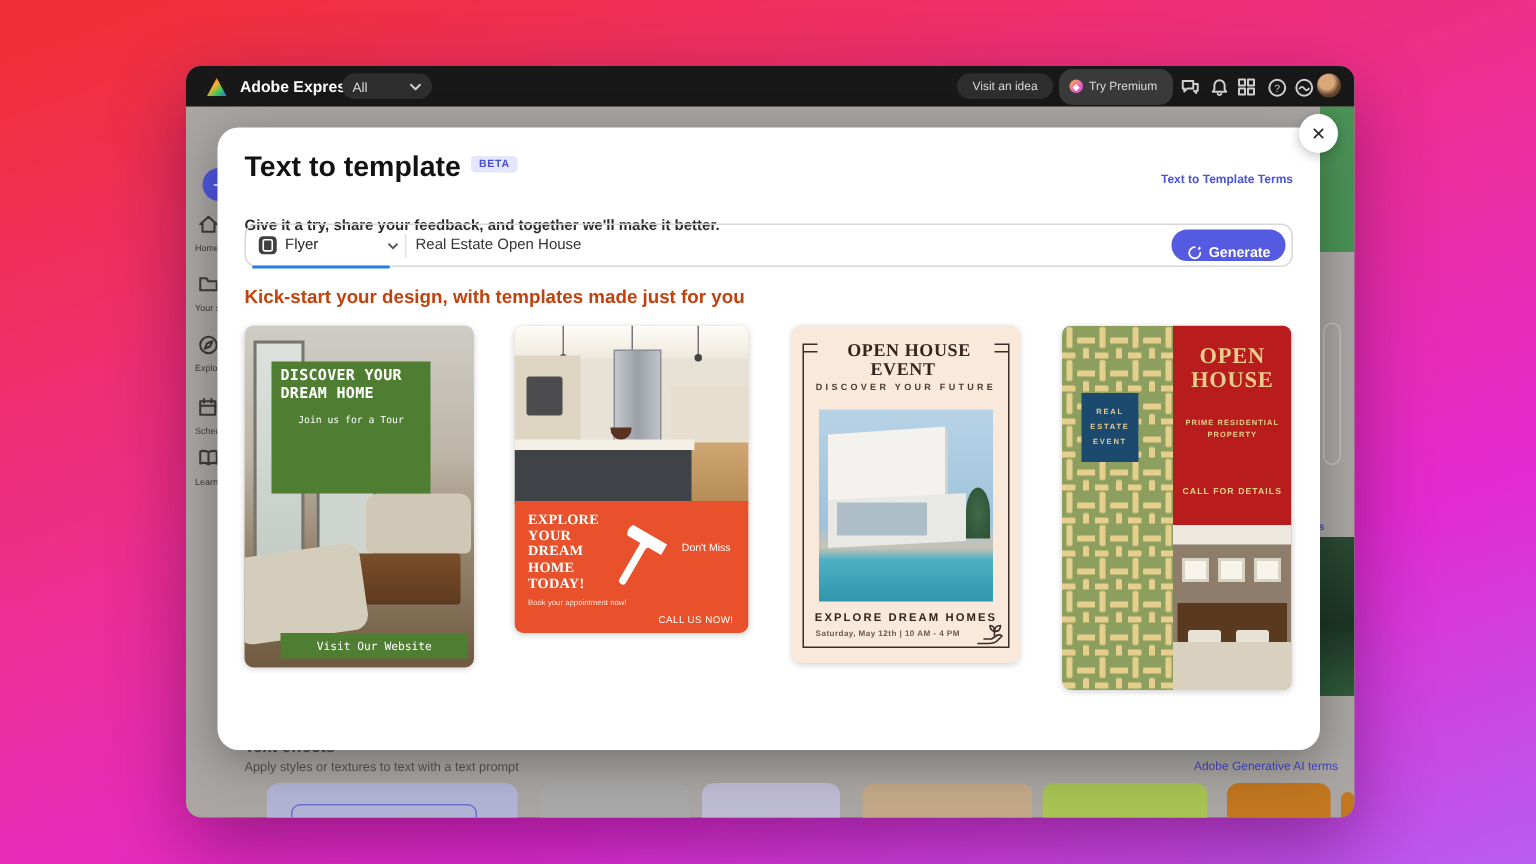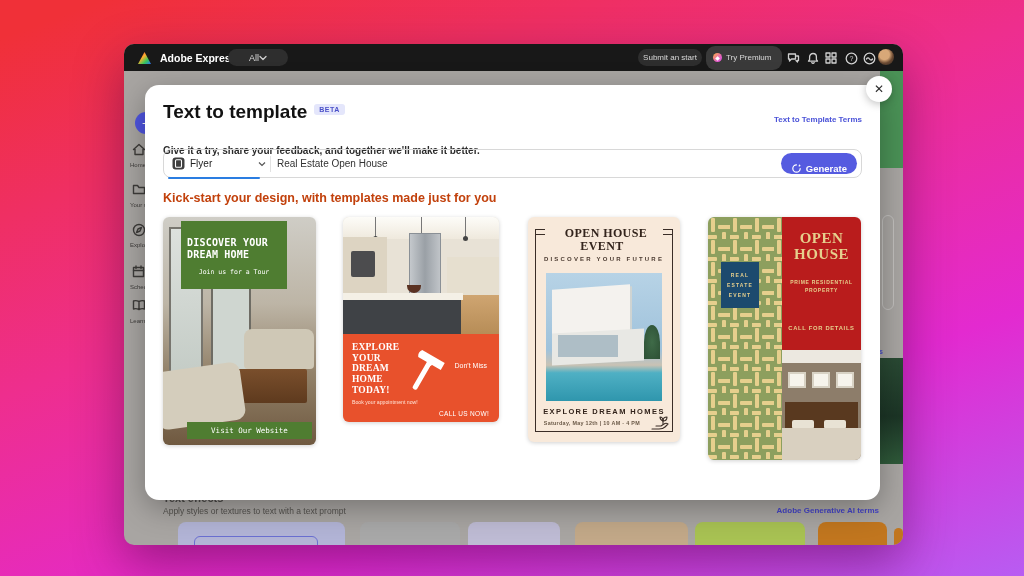--- a/index.html
+++ b/index.html
@@ -7,21 +7,21 @@
   .stage { position:relative; width:1024px; height:576px; overflow:hidden;
            background:linear-gradient(160deg,#f03038 4%,#ee2e8e 42%,#e32ad0 72%,#b85cf2 100%); }
   .window { position:absolute; left:124px; top:44px; width:779px; height:501px;
             border-radius:10px; overflow:hidden; background:#a8a5a2;
             box-shadow:0 18px 50px rgba(60,0,60,.45); }
   
   .topbar { position:absolute; left:0; top:0; width:100%; height:27px; background:#181818;
             display:flex; align-items:center; z-index:5; }
   .brand { color:#fff; font-size:10.5px; font-weight:bold; margin-left:8px; white-space:nowrap; }
   .pill { background:#2e2e2e; border-radius:9px; height:17px; display:flex; align-items:center; color:#d8d8d8; }
-  .all-pill { position:absolute; left:104px; width:60px; padding:0 7px; font-size:9px; justify-content:center; }
+  .all-pill { position:absolute; left:104px; width:60px; padding:0 7px; font-size:9px; justify-content:space-between; }
   .search-pill { position:absolute; left:172px; width:334px; padding:0 8px; gap:5px; }
   .search-pill input { background:transparent; border:none; outline:none; color:#cfcfcf; font-size:9px; width:100%;
                        font-family:"Liberation Sans", sans-serif; }
   .search-pill input::placeholder { color:#b9b9b9; }
   .submit-pill { position:absolute; left:514px; width:64px; justify-content:center; font-size:8px; }
   .premium-pill { position:absolute; left:582px; width:76px; padding:12px 7px; gap:4px; font-size:8px; background:#3a3a3a; }
   .prem-ico { width:9px; height:9px; border-radius:50%; background:linear-gradient(135deg,#ffb13d,#e259d0 70%); 
               display:flex; align-items:center; justify-content:center; color:#fff; font-size:6px; }
   .tb-ico { position:absolute; top:7px; width:14px; height:14px; display:flex; align-items:center; justify-content:center; }
   .avatar { position:absolute; left:754px; top:5px; width:16px; height:16px; border-radius:50%;
@@ -35,21 +35,21 @@
   .side-item .lbl { font-size:6px; margin-top:1px; white-space:nowrap; }
   .hero-sliver { position:absolute; left:756px; top:27px; width:23px; height:97px; background:#4a9156; z-index:1; }
   .scroll-outline { position:absolute; left:758px; top:171px; width:12px; height:95px; border:1px solid #c2c0be;
                     border-radius:6px; z-index:1; }
   .partial-terms { position:absolute; left:746px; top:304px; font-size:7px; color:#4448c8; font-weight:bold; z-index:1; }
   .forest-sliver { position:absolute; left:756px; top:314px; width:23px; height:106px; z-index:1;
                    background:linear-gradient(180deg,#2a4a34,#1c3526 55%,#2f5a3a); }
   .bottom-section { position:absolute; left:0; top:440px; width:100%; height:61px; z-index:1; }
   .te-heading { position:absolute; left:39px; top:8px; font-size:11px; font-weight:bold; color:#4c4a48; }
   .te-sub { position:absolute; left:39px; top:22px; font-size:8.5px; color:#55534f; }
-  .gen-terms { position:absolute; right:24px; top:22px; font-size:8px; font-weight:bold; color:#4443c6; }
+  .gen-terms { position:absolute; right:11px; top:22px; font-size:8px; font-weight:normal; color:#4443c6; }
   .swatch { position:absolute; top:38px; height:30px; border-radius:8px 8px 0 0; }
   .swatch-outline { position:absolute; left:70px; top:52px; width:140px; height:20px; border:1px solid #6a6fd0; border-radius:6px; }
   .orange-sliver { position:absolute; left:770px; top:44px; width:9px; height:24px; }
   
   .modal { position:absolute; left:21px; top:41px; width:735px; height:415px; background:#fff;
            border-radius:14px; z-index:10; box-shadow:0 8px 30px rgba(0,0,0,.3); }
   .close-btn { position:absolute; left:742px; top:32px; width:26px; height:26px; border-radius:50%; background:#fff;
                z-index:12; box-shadow:0 2px 8px rgba(0,0,0,.25); display:flex; align-items:center; justify-content:center;
                font-size:12px; color:#2c2c2c; }
   .m-title { position:absolute; left:18px; top:16px; font-size:19px; font-weight:800; color:#121212; }
@@ -69,21 +69,21 @@
   .kick-heading { position:absolute; left:18px; top:106px; font-size:12.5px; font-weight:bold; color:#c2410c; }
   .card { position:absolute; top:132px; border-radius:6px; overflow:hidden; box-shadow:0 1px 4px rgba(0,0,0,.18); }
   
   .c1 { left:18px; width:153px; height:228px;
         background:linear-gradient(180deg,#cfcdc6 0%,#bdb5a6 38%,#93826a 68%,#6f5940 100%); }
   .c1 .win1 { position:absolute; left:6px; top:10px; width:34px; height:150px; background:linear-gradient(#dde1dd,#c4ccc6); border:2px solid #77756e; }
   .c1 .win2 { position:absolute; left:48px; top:55px; width:40px; height:105px; background:#cfd6d0; border:2px solid #6e6c64; }
   .c1 .sofa-r { position:absolute; right:2px; top:112px; width:70px; height:40px; background:#cfc8b6; border-radius:8px 8px 4px 4px; }
   .c1 .sofa-l { position:absolute; left:-8px; top:150px; width:88px; height:58px; background:#d4cdbc; border-radius:10px; transform:rotate(-8deg); }
   .c1 .table { position:absolute; left:58px; top:152px; width:86px; height:34px; background:linear-gradient(#7a4f2c,#5e3a1e); border-radius:2px; }
-  .c1 .hl-box { position:absolute; left:18px; top:4px; width:106px; height:68px; padding:16px 6px; }
+  .c1 .hl-box { position:absolute; left:18px; top:24px; width:106px; height:88px; padding:4px 6px; }
   .c1 .hl { color:#fff; font-family:"DejaVu Sans Mono", monospace; font-weight:bold; font-size:10px; line-height:1.2; letter-spacing:.2px; }
   .c1 .st { color:#fff; font-family:"DejaVu Sans Mono", monospace; font-size:6.5px; margin-top:7px; text-align:center; }
   .c1 .foot { position:absolute; left:24px; right:4px; bottom:6px; height:17px; color:#fff;
               font-family:"DejaVu Sans Mono", monospace; font-size:7.5px; display:flex; align-items:center; justify-content:center; }
   
   .c2 { left:198px; width:156px; height:205px; background:#e8e2d6; }
   .c2 .ceiling { position:absolute; top:0; width:100%; height:22px; background:linear-gradient(#fdfcf8,#efe9dd); }
   .c2 .pend { position:absolute; top:0; width:1px; height:20px; background:#777; }
   .c2 .pend:after { content:""; position:absolute; left:-2px; bottom:-4px; width:5px; height:5px; border-radius:50%; background:#444; }
   .c2 .fridge { position:absolute; left:66px; top:16px; width:32px; height:62px; background:linear-gradient(90deg,#c4c8cc,#9aa0a6 50%,#c0c4c8); border:1px solid #8a9096; }
@@ -161,21 +161,21 @@
 
       <div class="pill all-pill">
         <span>All</span>
         <svg width="8" height="6" class="muted-ico">
             <polyline points="1,1.5 4,4.5 7,1.5"></polyline>
           </svg>
       </div>
 
 
       <div class="pill submit-pill">
-        <span>Submit an start</span>
+        <span>Visit an idea</span>
       </div>
       <div class="pill premium-pill">
         <span class="prem-ico">◆</span>
         <span>Try Premium</span>
       </div>
 
       <div class="tb-ico" style="left:662px">
         <svg width="13" height="12" class="muted-ico">
             <path d="M1.5 2 h7 v5 h-4 l-2 2 v-2 h-1 z"></path>
             <path d="M9.5 4 h2 v4.5 h-1 v1.5 l-1.5-1.5"></path>

